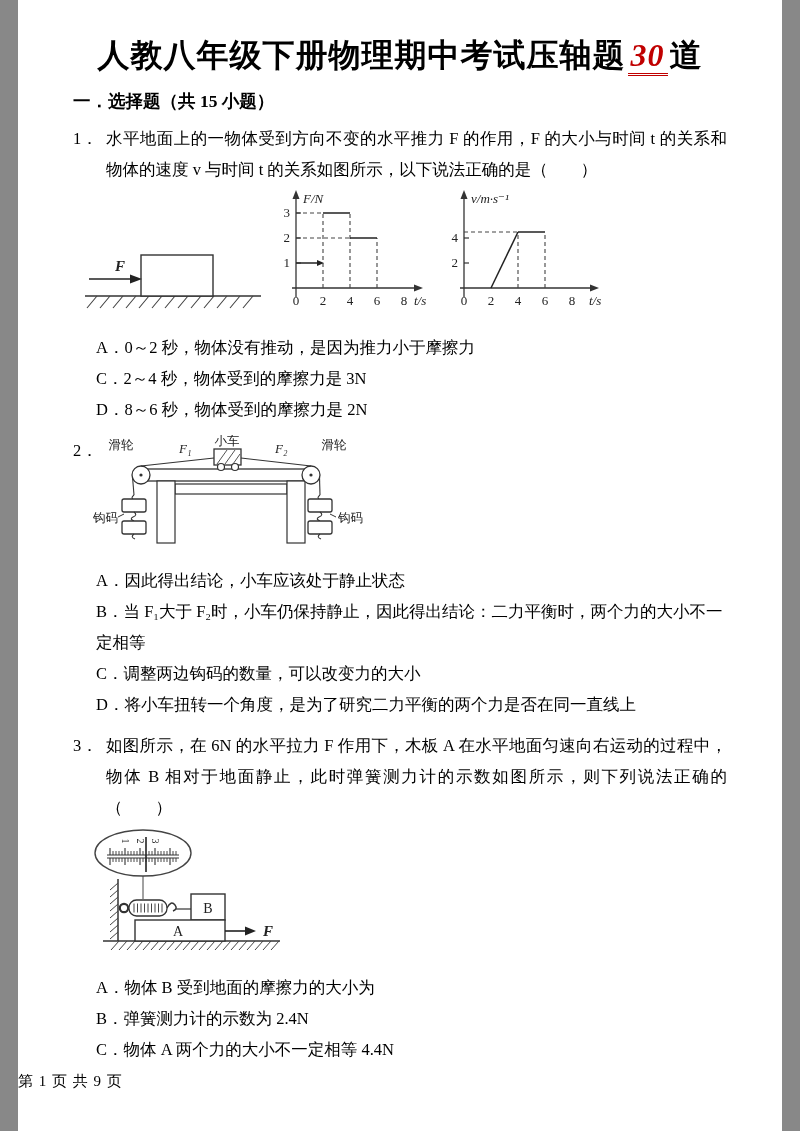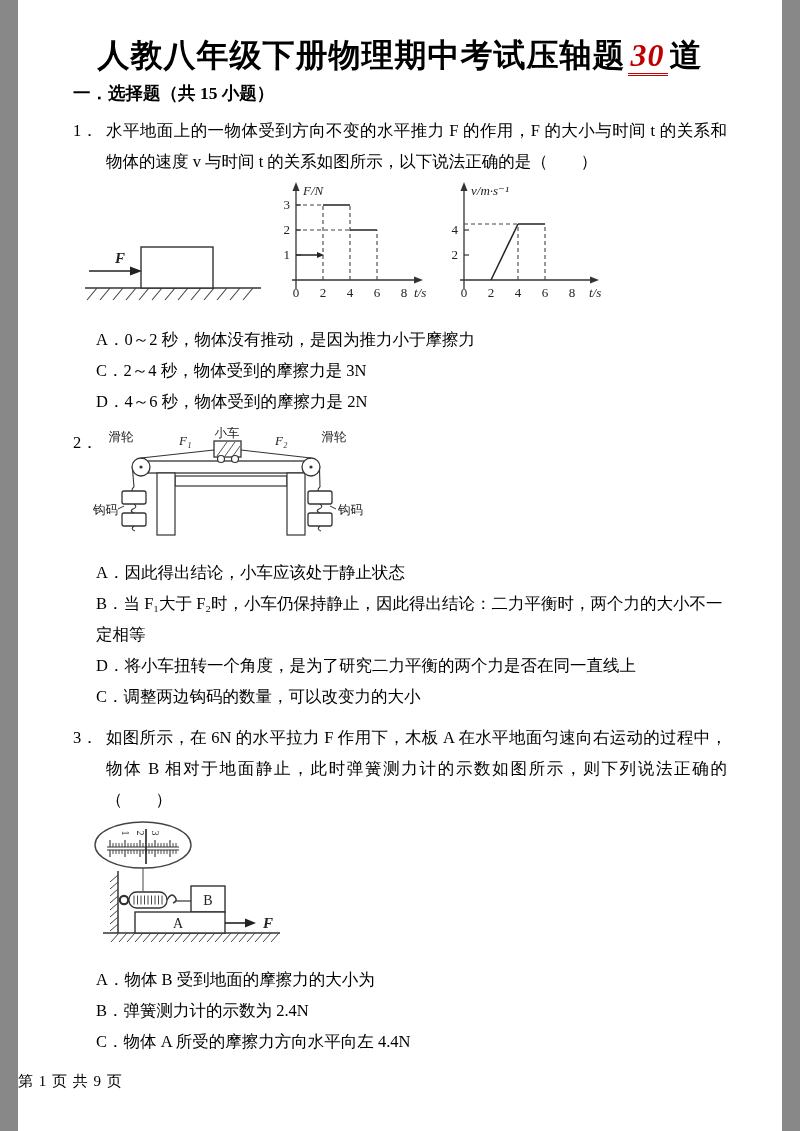--- a/index.html
+++ b/index.html
@@ -10,21 +10,21 @@
   }
   .title{
     margin:0;text-align:center;font-family:"Liberation Sans","DejaVu Sans",sans-serif;
     font-weight:700;font-size:32px;letter-spacing:1px;line-height:1.35;
   }
   .title .count{
     font-family:"Liberation Serif","DejaVu Serif",serif;
     font-style:italic;font-weight:700;padding:0 3px;margin:0 2px;
     border-bottom:3px double #c00000;
   }
-  .section-heading{margin-top:4px;font-weight:700;font-size:17.5px;}
+  .section-heading{margin-top:12px;font-weight:700;font-size:17.5px;}
   .qtext{
     position:relative;margin:10px 0 0 0;padding-left:33px;
     font-size:16.5px;line-height:31px;text-align:justify;
   }
   .qnum{position:absolute;left:0;top:0;}
   .options{margin-top:16px;}
   .options .opt{margin:0 0 0 23px;font-size:16.5px;line-height:31px;}
   .fig-row{display:flex;align-items:flex-start;margin:2px 0 2px 8px;}
   .fig-q2{margin:4px 0 4px 18px;}
   .fig-q3{margin:2px 0 2px 2px;}
@@ -124,21 +124,21 @@
         <text x="111" y="118" text-anchor="middle" class="tick-label">6</text>
         <text x="138" y="118" text-anchor="middle" class="tick-label">8</text>
         <text x="37" y="16" class="axis-label">v/m·s⁻¹</text>
         <text x="155" y="118" class="axis-label">t/s</text>
       </svg>
     </div>
 
     <div class="options">
       <p class="opt">A．0～2 秒，物体没有推动，是因为推力小于摩擦力</p>
       <p class="opt">C．2～4 秒，物体受到的摩擦力是 3N</p>
-      <p class="opt">D．4～6 秒，物体受到的摩擦力是 2N</p>
+      <p class="opt">D．8～6 秒，物体受到的摩擦力是 2N</p>
     </div>
   </div>
 
   <div class="question">
     <p class="qtext"><span class="qnum">2．</span></p>
 
     <div class="fig-q2">
       <svg width="300" height="114" viewBox="0 0 300 114">
 
         <rect x="45" y="34" width="180" height="12" fill="#fff" stroke="#333" stroke-width="1.3"></rect>
@@ -181,22 +181,22 @@
         <text x="2" y="87" class="cjk-label">钩码</text>
         <line x1="27" y1="82" x2="33" y2="79" stroke="#333" stroke-width="1"></line>
         <text x="247" y="87" class="cjk-label">钩码</text>
         <line x1="245" y1="82" x2="239" y2="79" stroke="#333" stroke-width="1"></line>
       </svg>
     </div>
 
     <div class="options">
       <p class="opt">A．因此得出结论，小车应该处于静止状态</p>
       <p class="opt">B．当 F₁大于 F₂时，小车仍保持静止，因此得出结论：二力平衡时，两个力的大小不一定相等</p>
+      <p class="opt">C．调整两边钩码的数量，可以改变力的大小</p>
       <p class="opt">D．将小车扭转一个角度，是为了研究二力平衡的两个力是否在同一直线上</p>
-      <p class="opt">C．调整两边钩码的数量，可以改变力的大小</p>
     </div>
   </div>
 
   <div class="question">
     <p class="qtext"><span class="qnum">3．</span><span>如图所示，在 6N 的水平拉力 F 作用下，木板 A 在水平地面匀速向右运动的过程中，物体 B 相对于地面静止，此时弹簧测力计的示数如图所示，则下列说法正确的（　　）</span></p>
 
     <div class="fig-q3">
       <svg width="240" height="131" viewBox="0 0 240 131">
 
         <ellipse cx="68" cy="28" rx="48" ry="23" fill="#fff" stroke="#444" stroke-width="1.4"></ellipse>
@@ -231,18 +231,18 @@
 
         <line x1="150" y1="106" x2="172" y2="106" stroke="#222" stroke-width="1.6"></line>
         <polygon points="181,106 170,101.5 170,110.5" fill="#222"></polygon>
         <text x="188" y="111" class="force-label">F</text>
       </svg>
     </div>
 
     <div class="options">
       <p class="opt">A．物体 B 受到地面的摩擦力的大小为</p>
       <p class="opt">B．弹簧测力计的示数为 2.4N</p>
-      <p class="opt">C．物体 A 所受的摩擦力方向水平向左 4.4N</p>
+      <p class="opt">C．物体 A 两个力的大小不一定相等 4.4N</p>
     </div>
   </div>
 
   <div class="footer">第 1 页 共 9 页</div>
 </div>
 
 </body></html>

